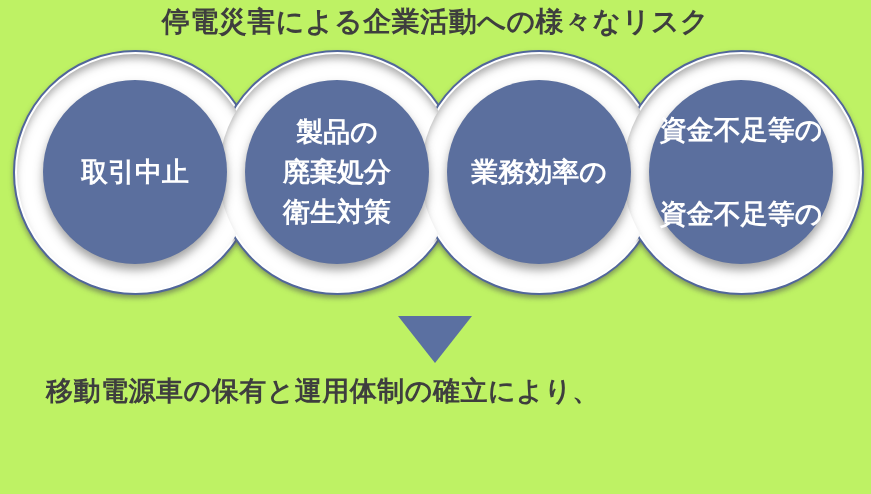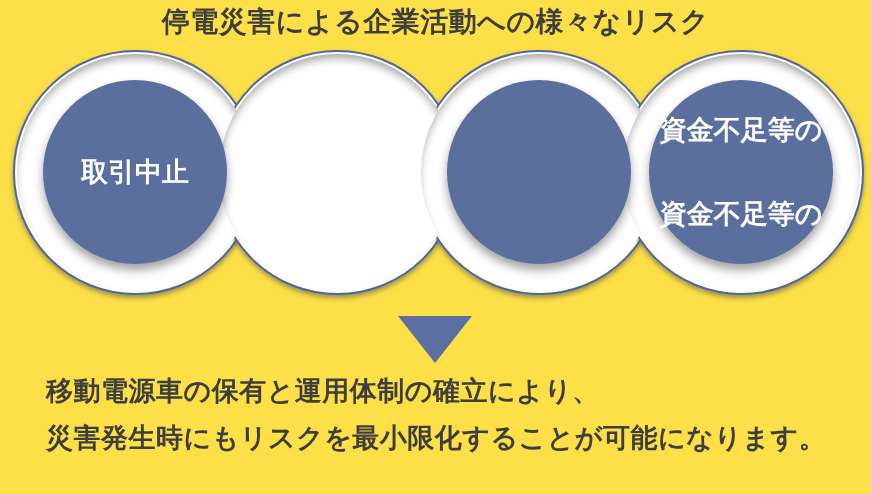--- a/index.html
+++ b/index.html
@@ -12,21 +12,21 @@
   }
   html,body{margin:0;padding:0;}
   body{
     font-family:"Liberation Sans","DejaVu Sans",sans-serif;
     background:#ffffff;
   }
   .stage{
     position:relative;
     width:871px;
     height:494px;
-    background:#fde047;
+    background:#bef264;
     overflow:hidden;
   }
   .title{
     position:absolute;
     top:0;
     left:0;
     width:871px;
     line-height:44px;
     text-align:center;
     font-size:28px;
@@ -105,27 +105,32 @@
       <div class="disc-outer" style="left: 214.5px; top: 49.5px;"></div>
       <div class="disc-outer" style="left: 416.5px; top: 49.5px;"></div>
       <div class="disc-outer" style="left: 618.5px; top: 49.5px;"></div>
       <div class="disc-cover" style="left: 16.5px; top: 53.5px;"></div>
       <div class="disc-cover" style="left: 218.5px; top: 53.5px;"></div>
       <div class="disc-cover" style="left: 420.5px; top: 53.5px;"></div>
       <div class="disc-cover" style="left: 622.5px; top: 53.5px;"></div>
       <div class="disc-inner" style="left: 43px; top: 80px;">
         <span>取引中止</span>
       </div>
+      <div class="disc-inner" style="left: 245px; top: 80px;">
+        <span>製品の</span>
+        <span>廃棄処分</span>
+        <span>衛生対策</span>
+      </div>
       <div class="disc-inner" style="left: 447px; top: 80px;">
+        <span>業務効率の</span>
       </div>
       <div class="disc-inner" style="left: 649px; top: 80px; gap: 44px;">
         <span>資金不足等の</span>
         <span>資金不足等の</span>
       </div>
     </div>
 
   <div class="down-triangle"></div>
 
   <div class="conclusion">
     <div>移動電源車の保有と運用体制の確立により、</div>
-    <div>災害発生時にもリスクを最小限化することが可能になります。</div>
   </div>
 </div>
 
 </body></html>

